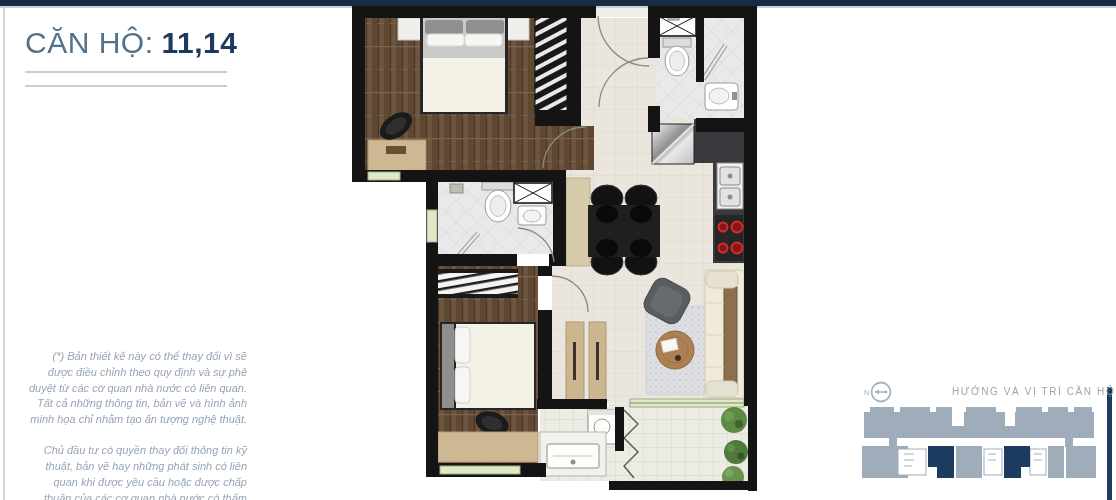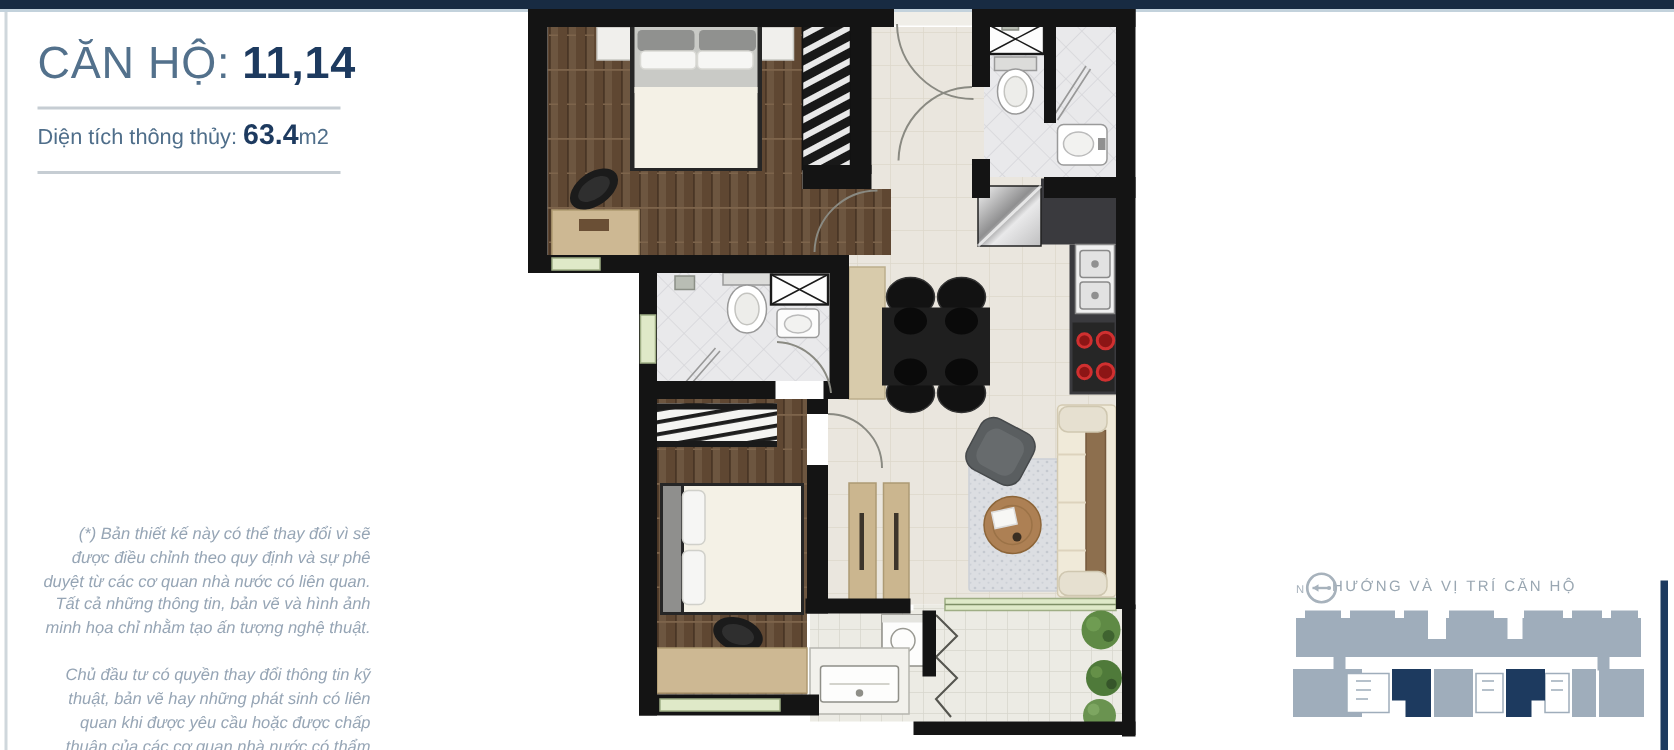--- a/index.html
+++ b/index.html
@@ -21,37 +21,36 @@
   #hr2{margin-top:12px;}
   .rooms-line{margin-top:9px;font-size:13px;color:var(--label2,#4f6e8a);letter-spacing:.4px;}
   .rooms-line .num{font-size:19px;font-weight:800;color:var(--accent,#1d3a5f);}
   .area-line{margin-top:7px;font-size:14.5px;color:var(--label2,#4f6e8a);}
   .area-line .val{font-size:19px;font-weight:800;color:var(--accent,#1d3a5f);}
   
   #disclaimer{left:25px;top:349px;width:222px;font-size:11px;font-style:italic;
     color:var(--muted,#96a5b5);line-height:1.44;}
   #disclaimer p{margin:0 0 15px 0;text-align:right;}
   
-  #location-title{left:888px;top:386px;font-size:10px;letter-spacing:1.6px;color:#9aa7b2;white-space:nowrap;}
+  #location-title{left:952px;top:386px;font-size:10px;letter-spacing:1.6px;color:#9aa7b2;white-space:nowrap;}
   svg{display:block;}
 </style>
 </head>
 <body>
 
 <div id="stage">
 
   <div id="top-bar" class="abs"></div>
   <div id="top-bar-line" class="abs"></div>
   <div id="left-edge-line" class="abs"></div>
   <div id="next-slide-edge" class="abs"></div>
 
   <div id="info-panel" class="abs">
     <div class="title-row"><span class="title-label">CĂN HỘ:</span><span class="title-value" style="margin-left:8px;">11,14</span></div>
     <div id="hr1" class="hr"></div>
-    <div class="area-line"><span>Diện tích thông thủy: </span><span class="val">63.4</span><span>m2</span></div>
     <div id="hr2" class="hr"></div>
   </div>
 
   <div id="disclaimer" class="abs">
     <p>(*) Bản thiết kế này có thể thay đổi vì sẽ được điều chỉnh theo quy định và sự phê duyệt từ các cơ quan nhà nước có liên quan. Tất cả những thông tin, bản vẽ và hình ảnh minh họa chỉ nhằm tạo ấn tượng nghệ thuật.</p>
     <p>Chủ đầu tư có quyền thay đổi thông tin kỹ thuật, bản vẽ hay những phát sinh có liên quan khi được yêu cầu hoặc được chấp thuận của các cơ quan nhà nước có thẩm quyền.</p>
   </div>
 
   <div id="location-title" class="abs">HƯỚNG VÀ VỊ TRÍ CĂN HỘ</div>
 

